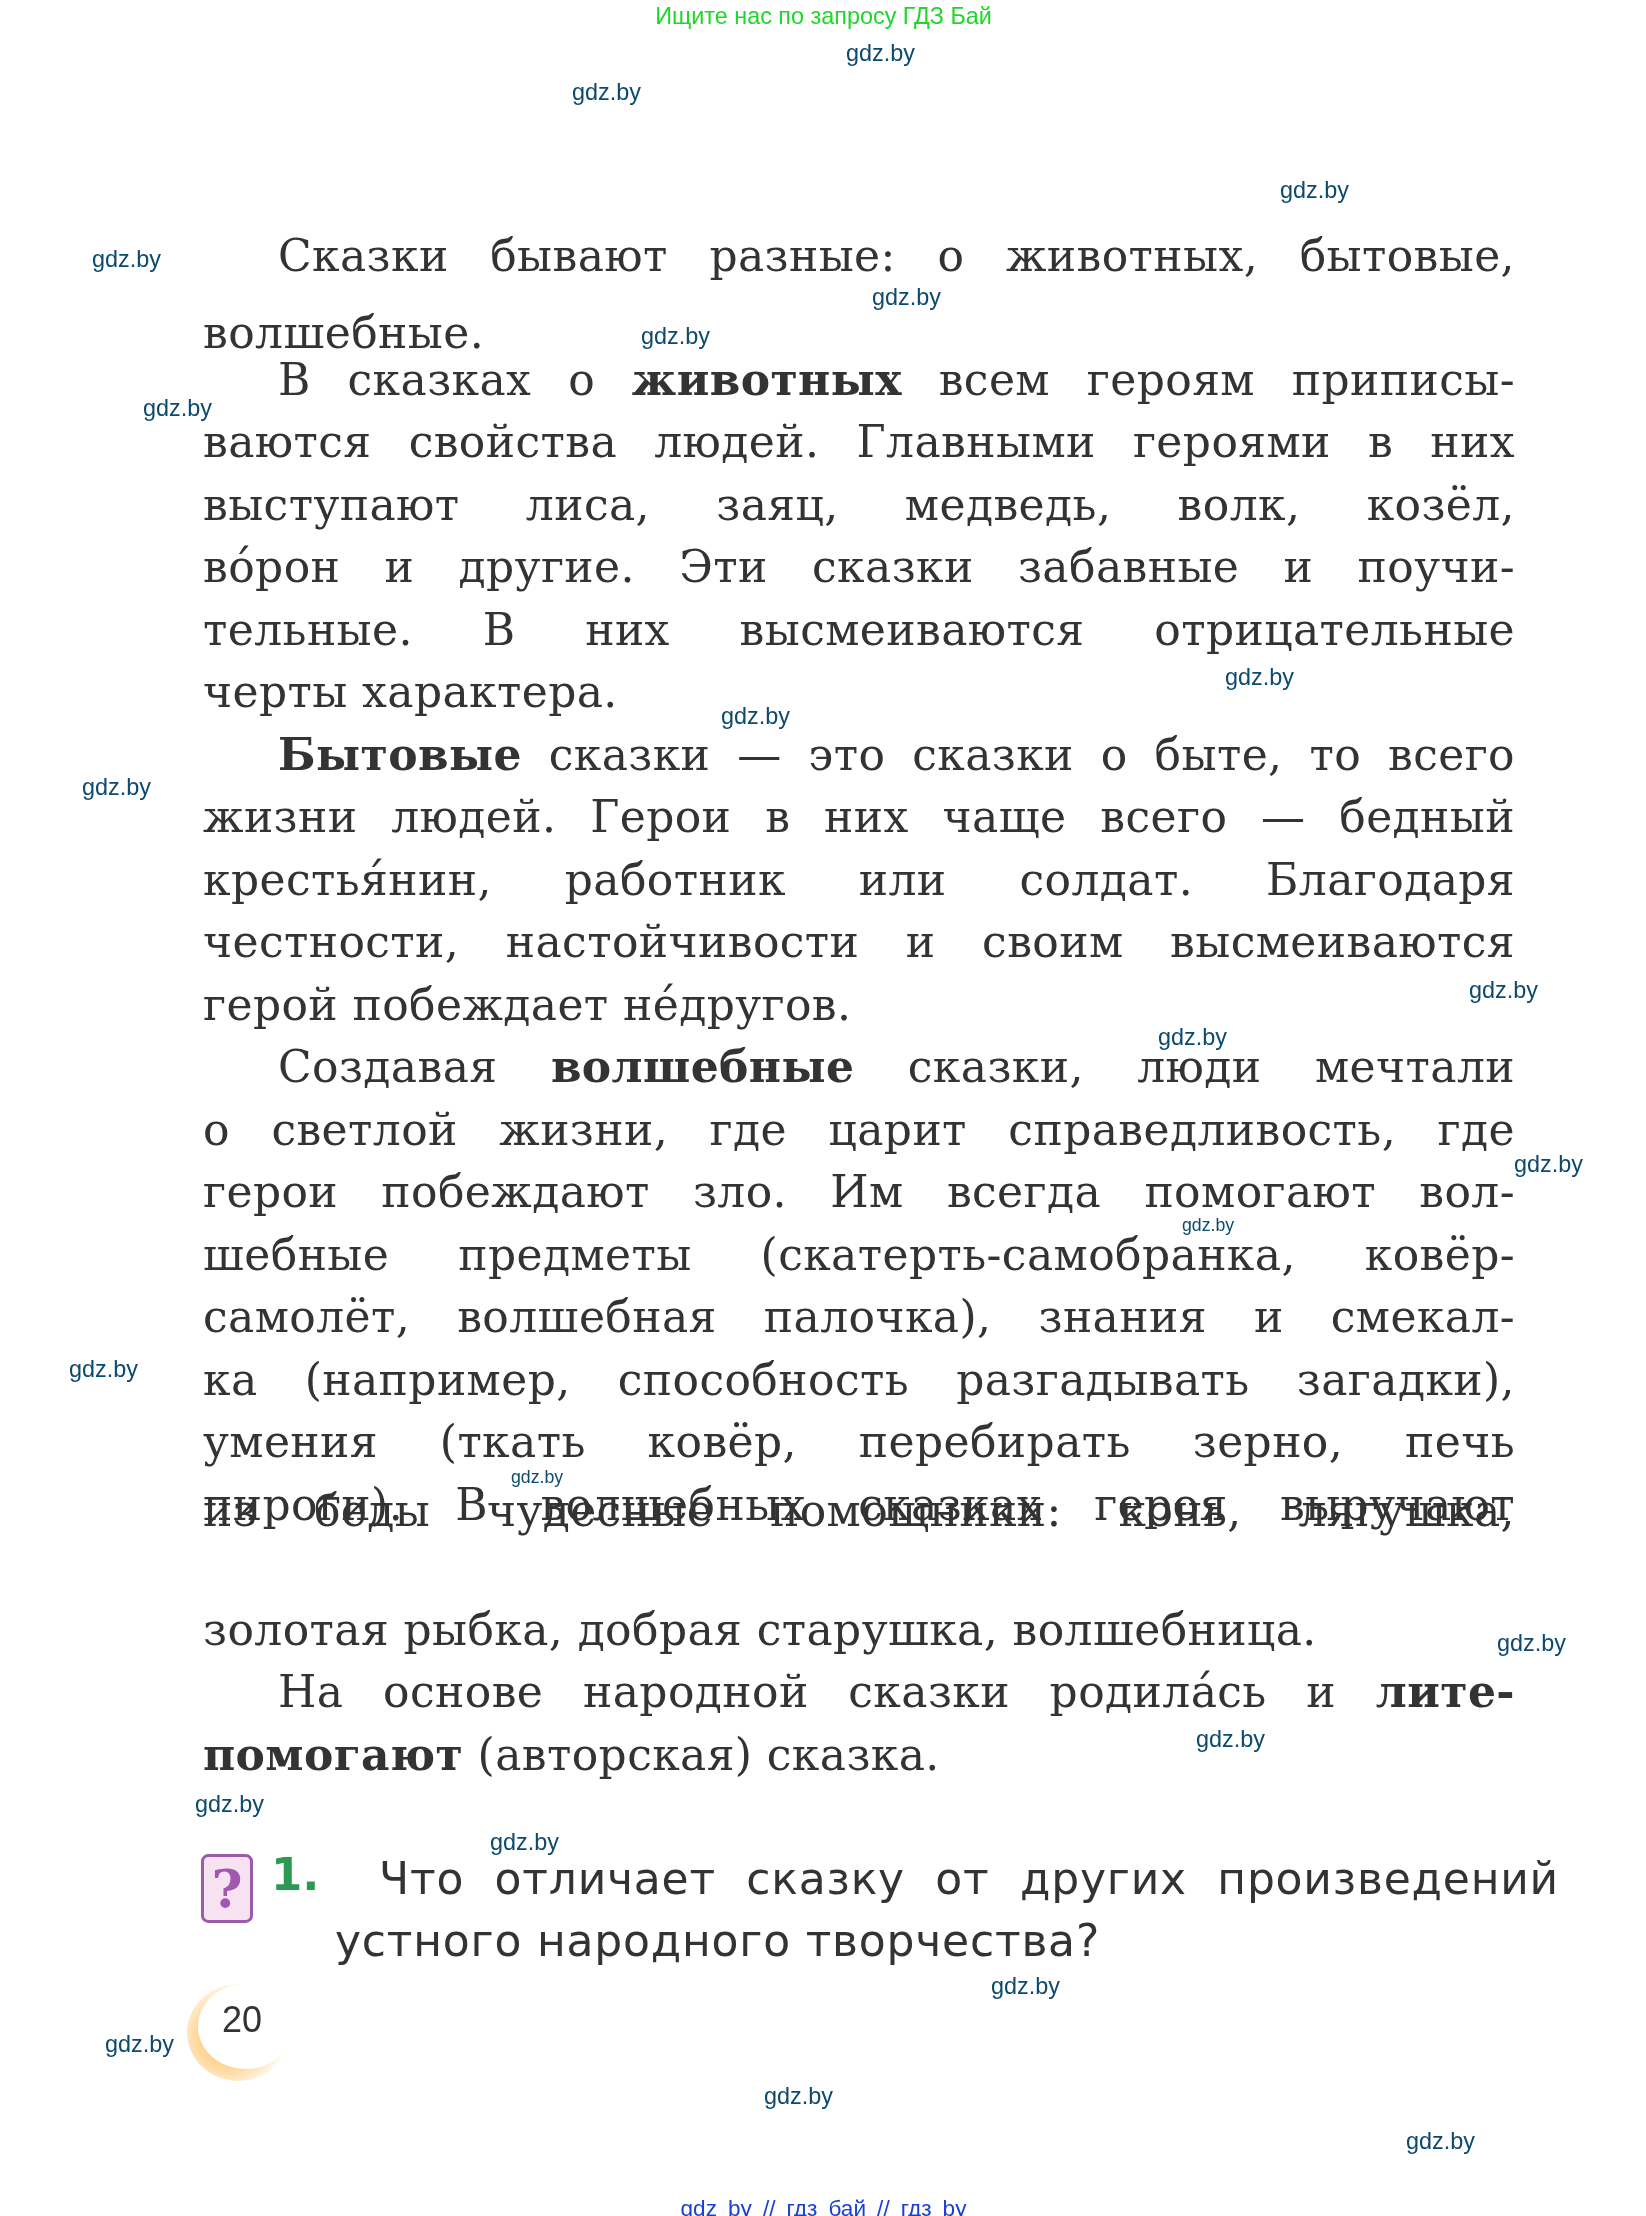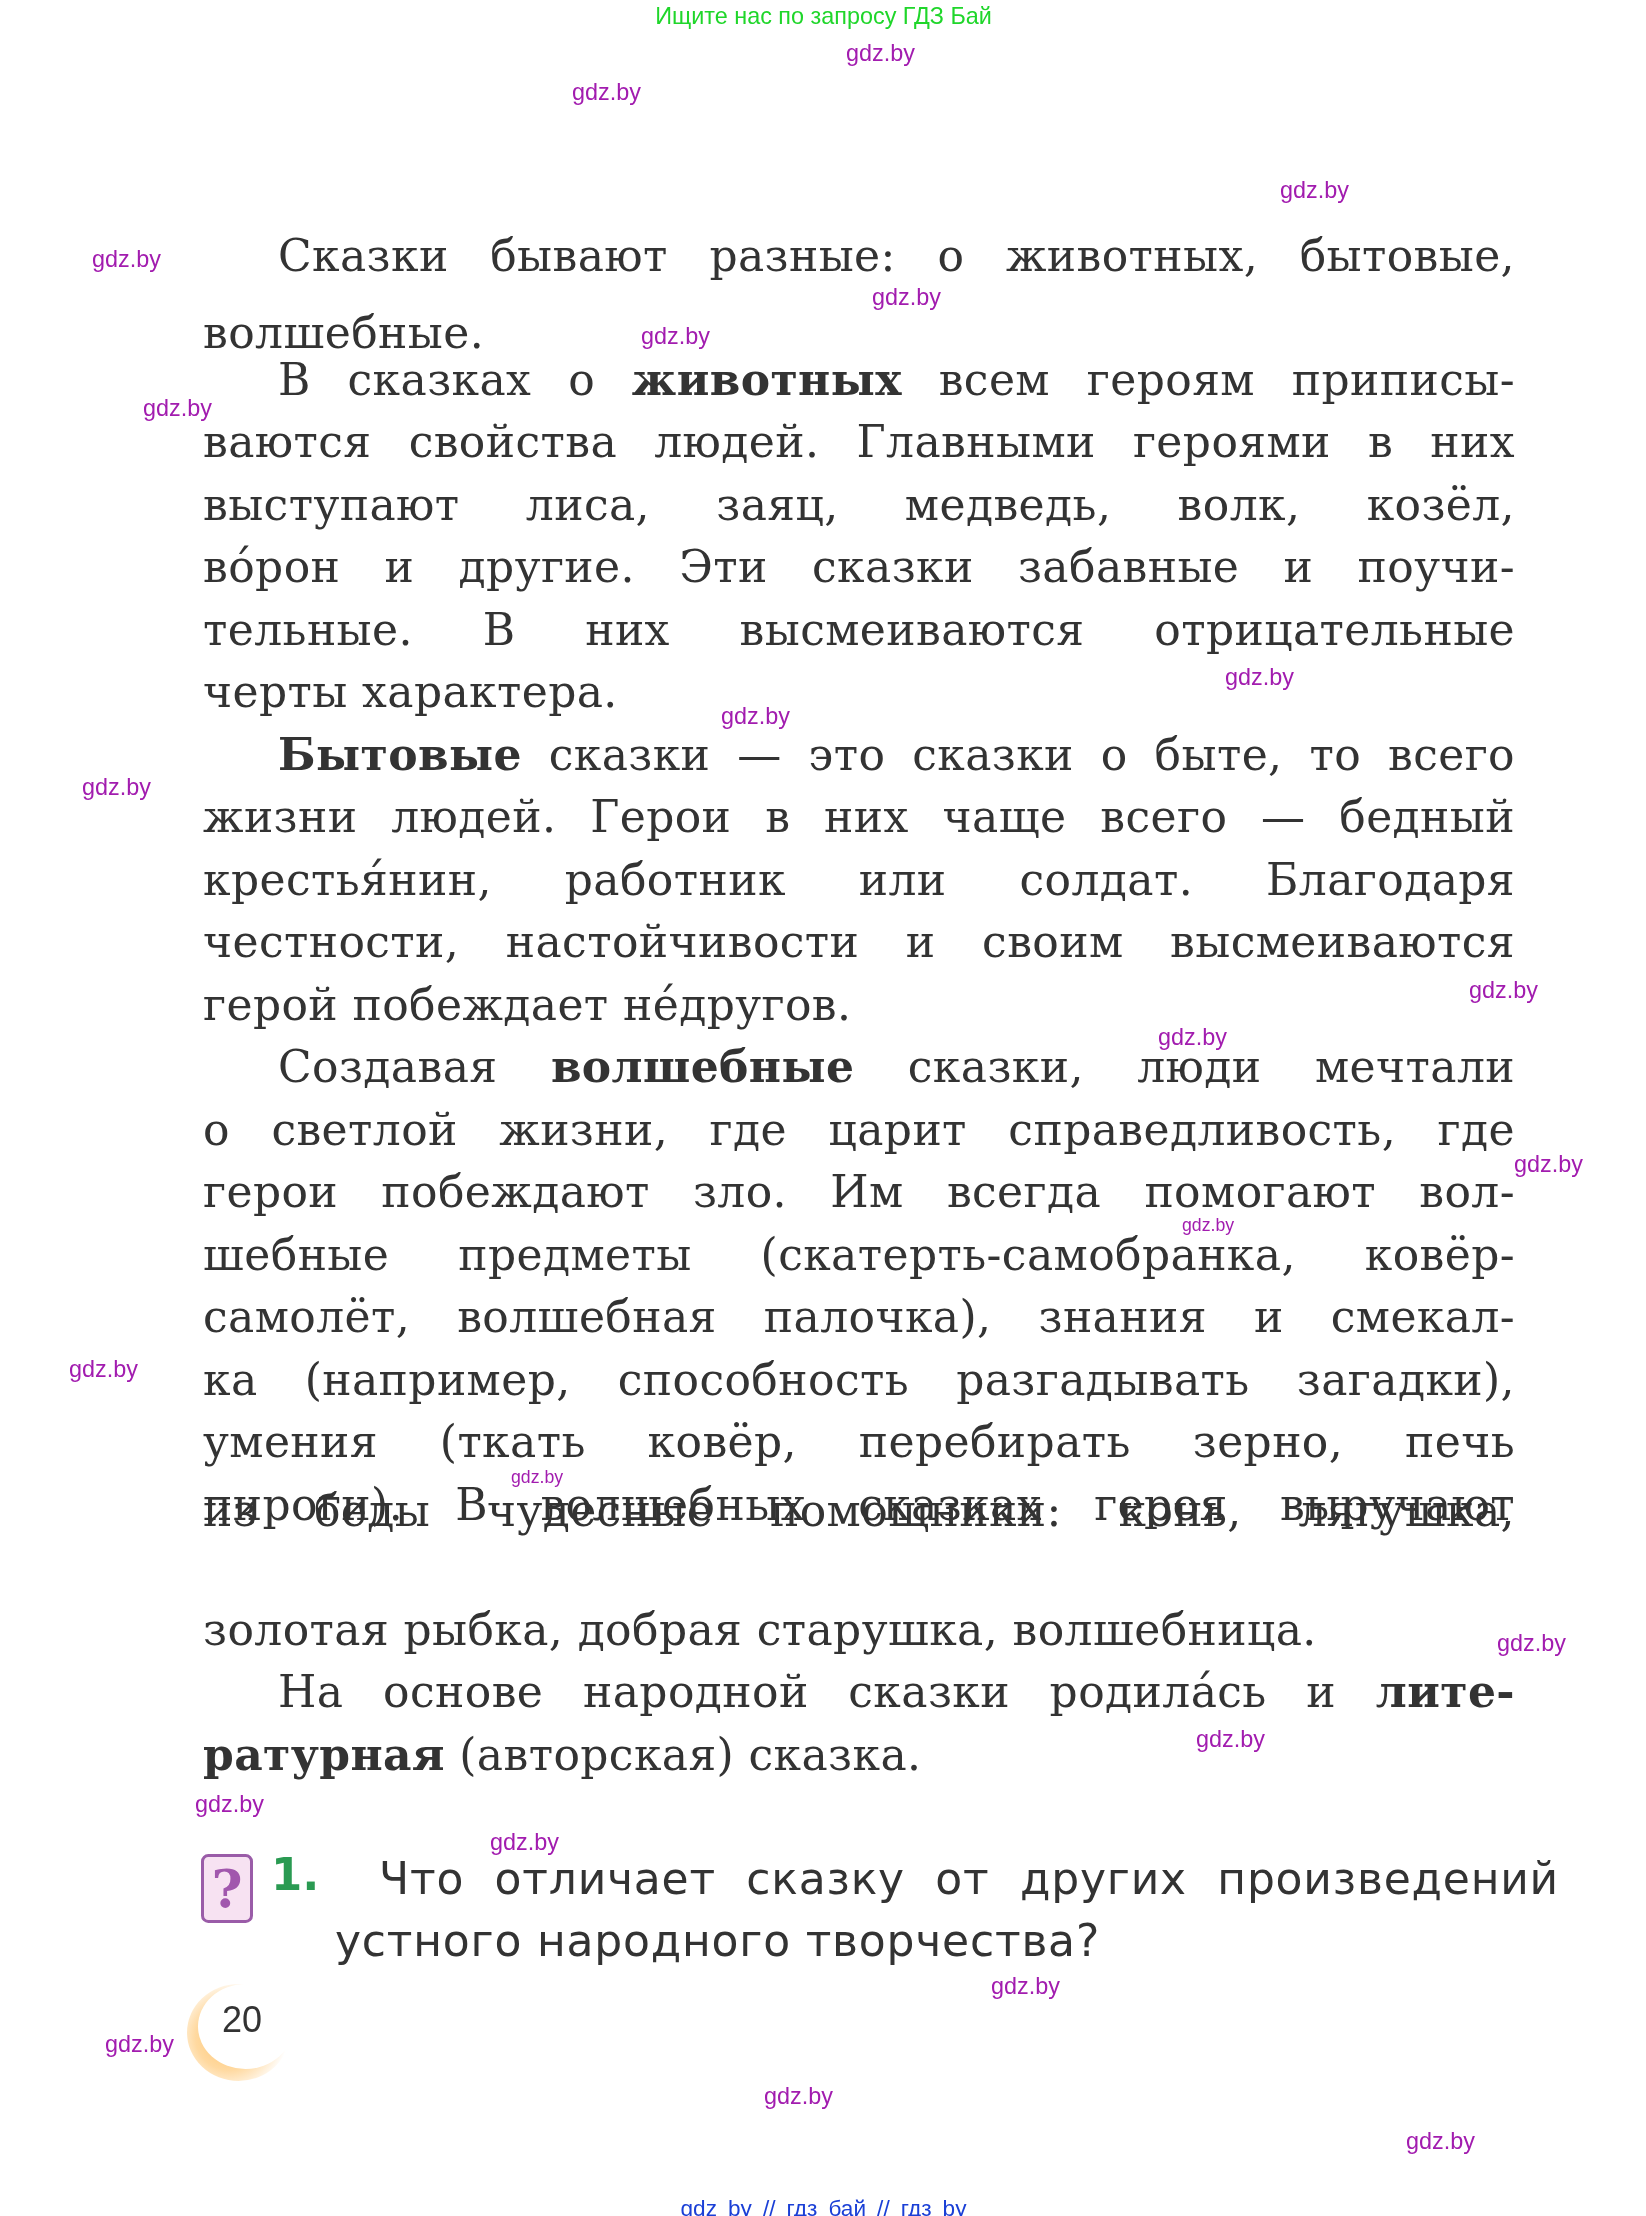--- a/index.html
+++ b/index.html
@@ -3,21 +3,21 @@
 <meta charset="utf-8">
 <style>
   html, body { margin: 0; padding: 0; }
   body {
     width: 1647px; height: 2216px; position: relative; overflow: hidden;
     background: #ffffff;
   }
   .wm {
     position: absolute;
     font-family: "Liberation Sans", sans-serif;
-    font-size: 23.4px; color: #a21caf; white-space: nowrap;
+    font-size: 23.4px; color: #0c4a6e; white-space: nowrap;
   }
   .wm.sm { font-size: 17.7px; }
   .top-banner {
     position: absolute; left: 0; width: 1647px; top: 3.2px; text-align: center;
     font-family: "Liberation Sans", sans-serif; font-size: 23.4px; color: #1fd62a;
   }
   .bottom-banner {
     position: absolute; left: 0; width: 1647px; top: 2196px; text-align: center;
     font-family: "Liberation Sans", sans-serif; font-size: 22.6px; color: #1a3fd6;
     word-spacing: 4.8px;
@@ -122,21 +122,21 @@
   <div class="line" style="top:1167px">герои побеждают зло. Им всегда помогают вол-</div>
   <div class="line" style="top:1230px">шебные предметы (скатерть-самобранка, ковёр-</div>
   <div class="line" style="top:1292px">самолёт, волшебная палочка), знания и смекал-</div>
   <div class="line" style="top:1355px">ка (например, способность разгадывать загадки),</div>
   <div class="line" style="top:1417px">умения (ткать ковёр, перебирать зерно, печь</div>
   <div class="line" style="top:1480px">пироги). В волшебных сказках героя выручают</div>
   <div class="line" style="top:1486px">из беды чудесные помощники: конь, лягушка,</div>
   <div class="line last" style="top:1605px">золотая рыбка, добрая старушка, волшебница.</div>
 
   <div class="line indent" style="top:1667px"><span>На основе народной сказки родила́сь и </span><b>лите-</b></div>
-  <div class="line last" style="top:1730px"><b>ратурная</b><span> (авторская) сказка.</span></div>
+  <div class="line last" style="top:1730px"><b>помогают</b><span> (авторская) сказка.</span></div>
 </div>
 
 <div>
   <div class="qbox">
       <span class="qmark">?</span>
     </div>
   <div class="qnum">1.</div>
   <div class="qline j" style="top:1854px">Что отличает сказку от других произведений</div>
   <div class="qline" style="top:1916px">устного народного творчества?</div>
 </div>

